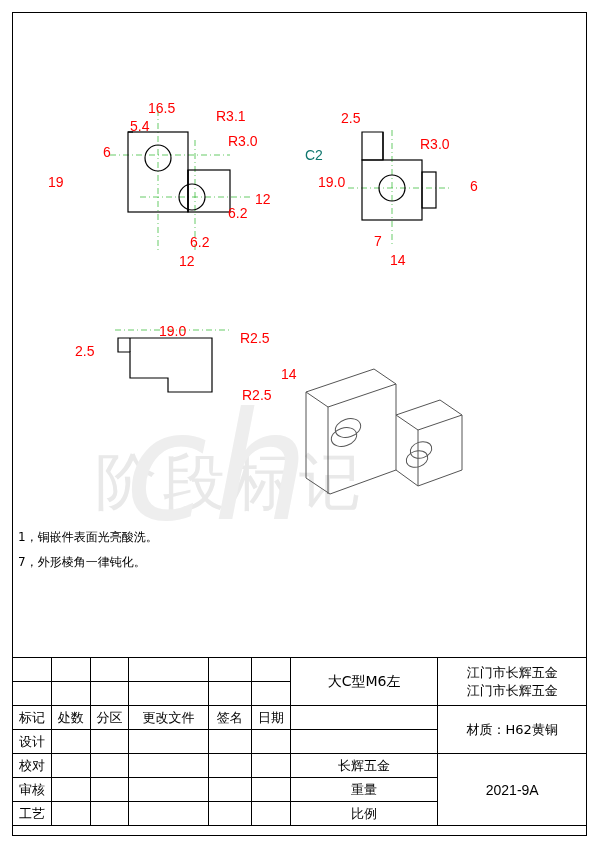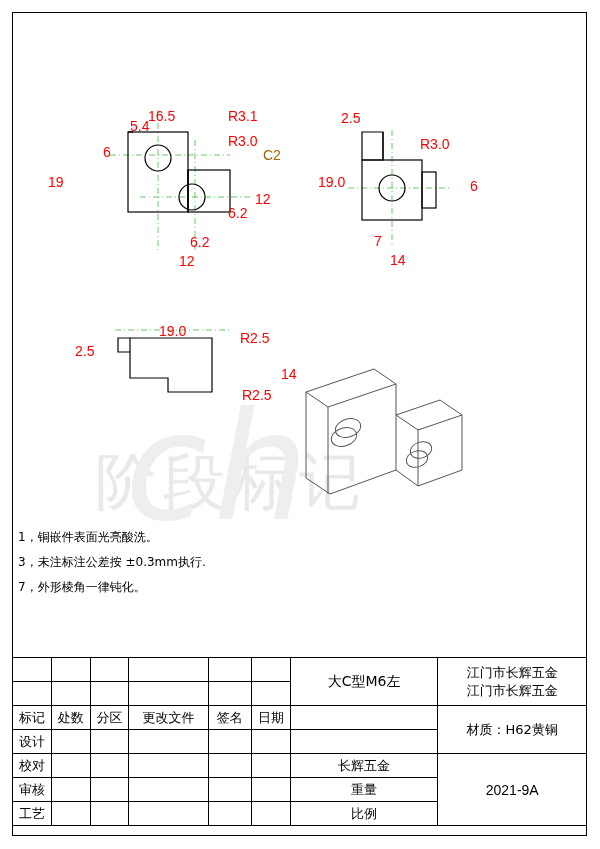--- a/index.html
+++ b/index.html
@@ -19,23 +19,24 @@
   }
   .dim{
     position:absolute;
     color:#ff0000;
     font-size:14px;
     white-space:nowrap;
     font-family:"Liberation Sans", sans-serif;
   }
   .blk{
     position:absolute;
-    color:#a16207;
+    color:#0f766e;
     font-size:14px;
     white-space:nowrap;
+    margin-left:42px;
   }
   
   #watermark{
     position:absolute;
     left:95px;top:440px;
     width:420px;height:140px;
     color:#e9e9e9;
     font-size:62px;
     font-weight:normal;
     letter-spacing:6px;
@@ -132,25 +133,25 @@
     <ellipse cx="344" cy="437" rx="13" ry="9" transform="rotate(-18 344 437)"></ellipse>
     <ellipse cx="348" cy="428" rx="13" ry="9" transform="rotate(-18 348 428)"></ellipse>
     <path d="M396 415 L440 400 L462 415 L462 470 L418 486 L396 470"></path>
     <path d="M396 415 L418 430 L462 415"></path>
     <path d="M418 430 L418 486"></path>
     <ellipse cx="417" cy="459" rx="11" ry="8" transform="rotate(-18 417 459)"></ellipse>
     <ellipse cx="421" cy="450" rx="11" ry="8" transform="rotate(-18 421 450)"></ellipse>
   </g>
 </svg>
 
-<div class="dim" style="left:148px;top:108px">16.5</div>
+<div class="dim" style="left:148px;top:100px">16.5</div>
 <div class="dim" style="left:130px;top:118px">5.4</div>
 <div class="dim" style="left:103px;top:144px">6</div>
 <div class="dim" style="left:48px;top:174px">19</div>
-<div class="dim" style="left:228px;top:108px">R3.1</div>
+<div class="dim" style="left:216px;top:108px">R3.1</div>
 <div class="dim" style="left:228px;top:133px">R3.0</div>
 <div class="dim" style="left:255px;top:191px">12</div>
 <div class="dim" style="left:228px;top:205px">6.2</div>
 <div class="dim" style="left:190px;top:234px">6.2</div>
 <div class="dim" style="left:179px;top:253px">12</div>
 <div class="blk" style="left:263px;top:147px">C2</div>
 
 <div class="dim" style="left:341px;top:110px">2.5</div>
 <div class="dim" style="left:420px;top:136px">R3.0</div>
 <div class="dim" style="left:318px;top:174px">19.0</div>
@@ -159,21 +160,20 @@
 <div class="dim" style="left:390px;top:252px">14</div>
 
 <div class="dim" style="left:159px;top:323px">19.0</div>
 <div class="dim" style="left:240px;top:330px">R2.5</div>
 <div class="dim" style="left:75px;top:343px">2.5</div>
 <div class="dim" style="left:281px;top:366px">14</div>
 <div class="dim" style="left:242px;top:387px">R2.5</div>
 
 <div id="notes">
   <div class="note-line cjk">1，铜嵌件表面光亮酸洗。</div>
-  <div class="note-line cjk">3，未注标注公差按 ±0.3mm执行.</div>
   <div class="note-line cjk">7，外形棱角一律钝化。</div>
 </div>
 
 <div id="titleblock" style="left:12px;top:657px;">
 <table>
   <tbody>
         <tr>
     <td style="width:35px"></td>
     <td style="width:35px"></td>
     <td style="width:35px"></td>

